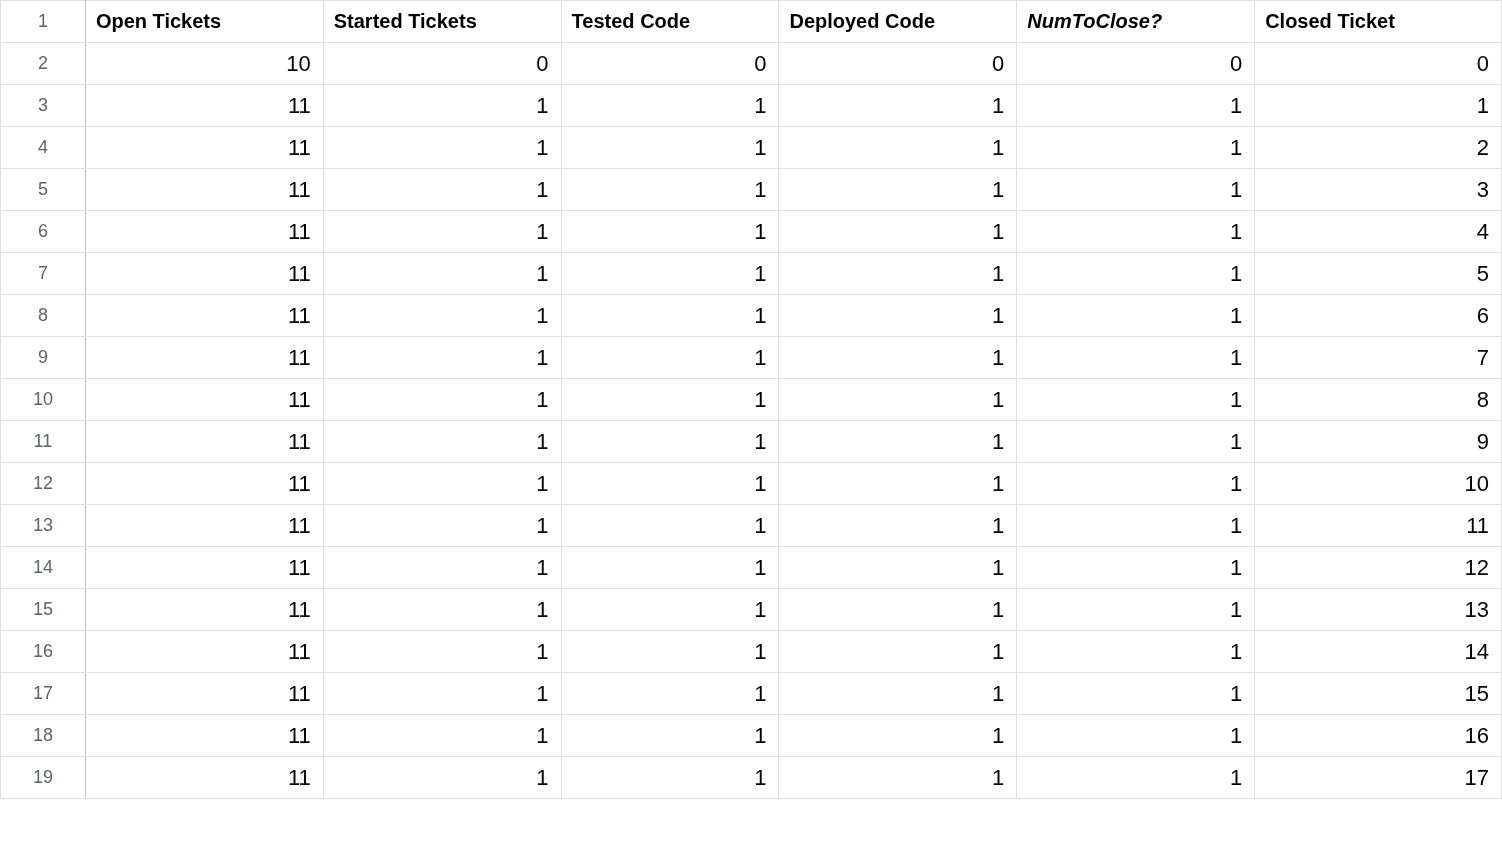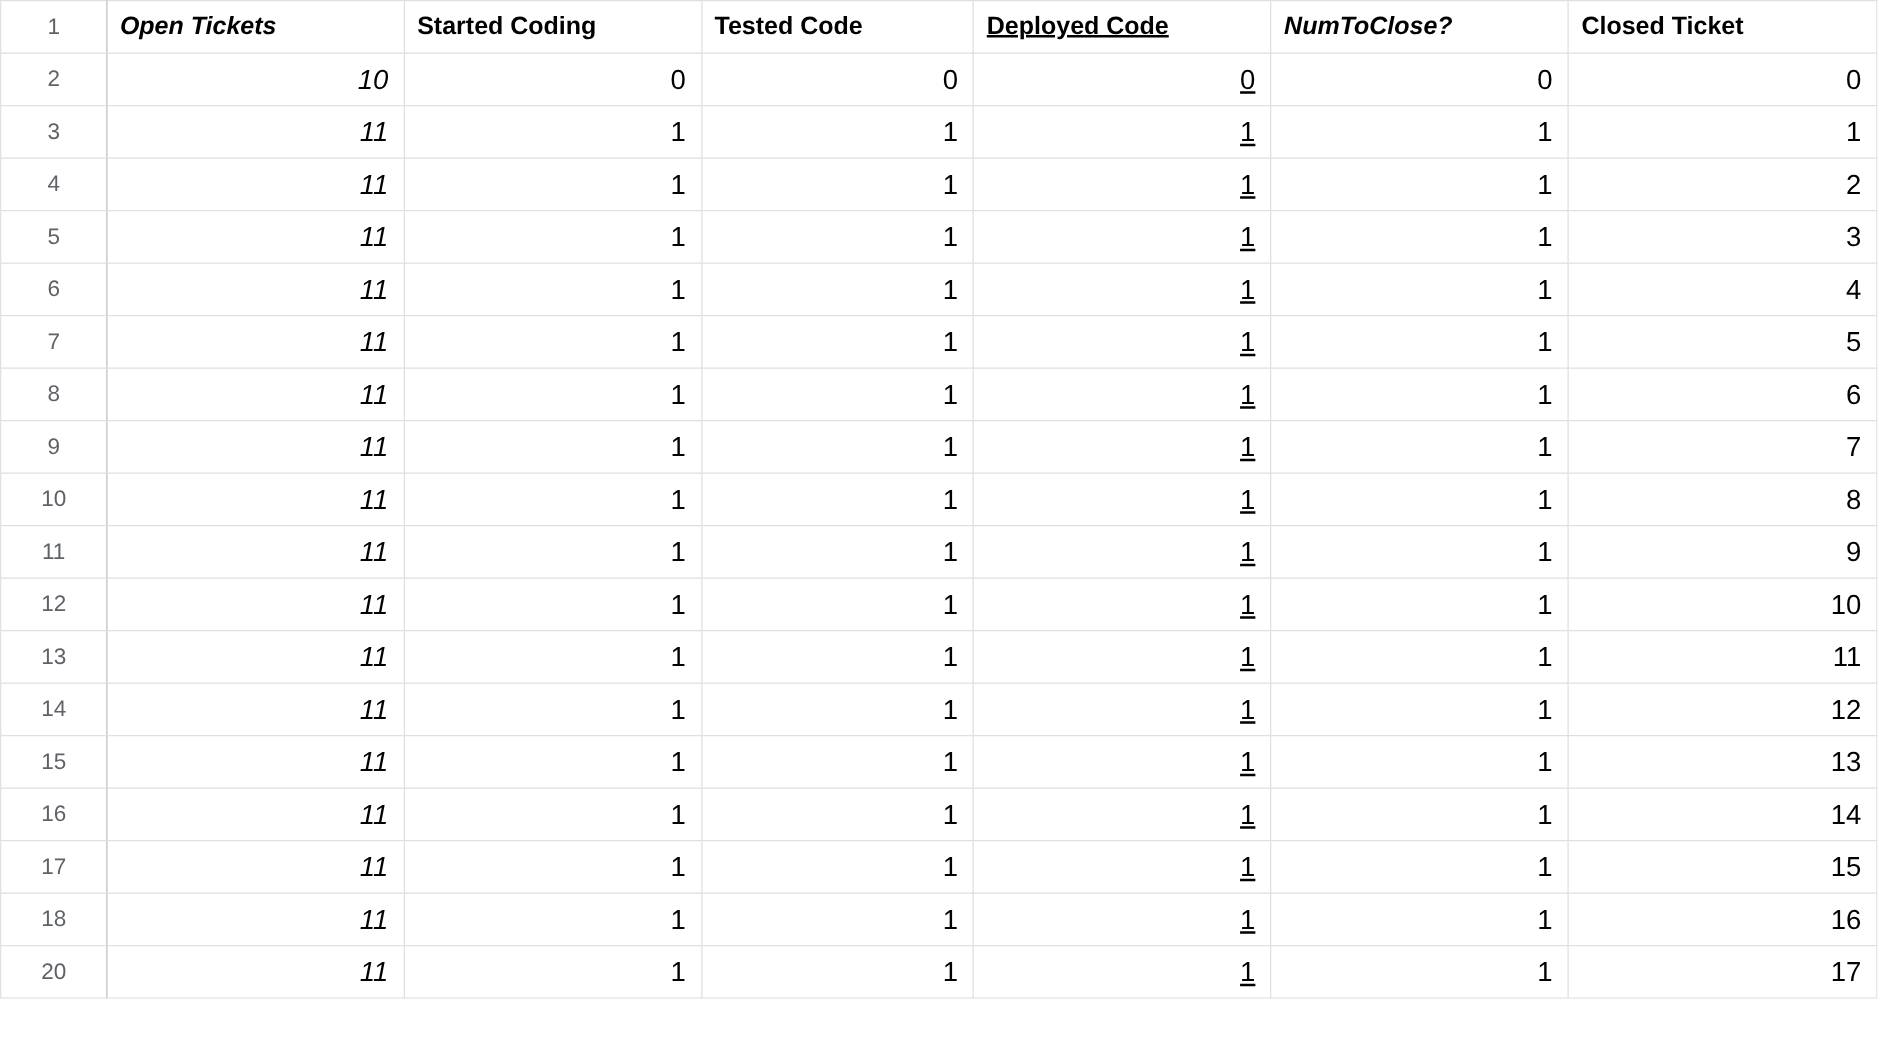--- a/index.html
+++ b/index.html
@@ -46,36 +46,36 @@
     .col-header.italic {
       font-style: italic;
       font-weight: 700;
     }
     .data-cell {
       text-align: right;
       font-weight: 400;
       font-size: 22px;
       padding-right: 12px;
     }
-    .col-a { width: 238px; font-style: italic; }
+    .col-a { width: 238px; }
     .col-b { width: 238px; }
     .col-c { width: 218px; }
-    .col-d { width: 238px; text-decoration: underline; }
+    .col-d { width: 238px; }
     .col-e { width: 238px; }
     .col-f { width: 247px; }
   </style>
 </head>
 <body>
 
 <div class="spreadsheet">
 
   <div class="row">
     <div class="cell row-header">1</div>
     <div class="cell col-header col-a">Open Tickets</div>
-    <div class="cell col-header col-b">Started Coding</div>
+    <div class="cell col-header col-b">Started Tickets</div>
     <div class="cell col-header col-c">Tested Code</div>
     <div class="cell col-header col-d">Deployed Code</div>
     <div class="cell col-header italic col-e">NumToClose?</div>
     <div class="cell col-header col-f">Closed Ticket</div>
   </div>
 
   <div class="row">
     <div class="cell row-header">2</div>
     <div class="cell data-cell col-a">10</div>
     <div class="cell data-cell col-b">0</div>
@@ -222,21 +222,21 @@
   <div class="row">
     <div class="cell row-header">18</div>
     <div class="cell data-cell col-a">11</div>
     <div class="cell data-cell col-b">1</div>
     <div class="cell data-cell col-c">1</div>
     <div class="cell data-cell col-d">1</div>
     <div class="cell data-cell col-e">1</div>
     <div class="cell data-cell col-f">16</div>
   </div>
   <div class="row">
-    <div class="cell row-header">20</div>
+    <div class="cell row-header">19</div>
     <div class="cell data-cell col-a">11</div>
     <div class="cell data-cell col-b">1</div>
     <div class="cell data-cell col-c">1</div>
     <div class="cell data-cell col-d">1</div>
     <div class="cell data-cell col-e">1</div>
     <div class="cell data-cell col-f">17</div>
   </div>
 </div>
 
 </body></html>

